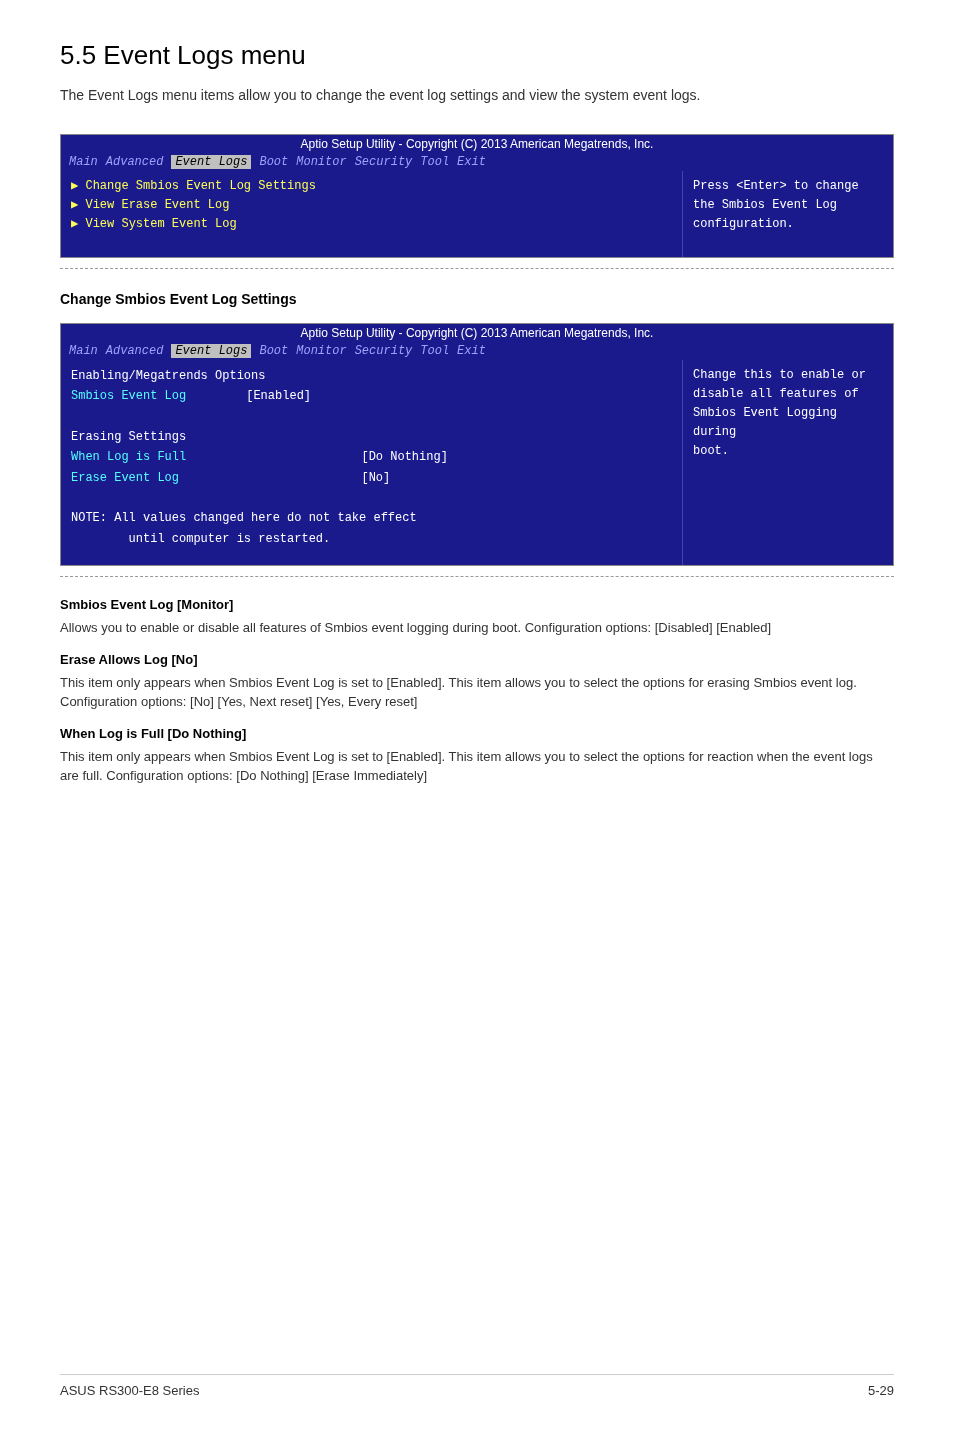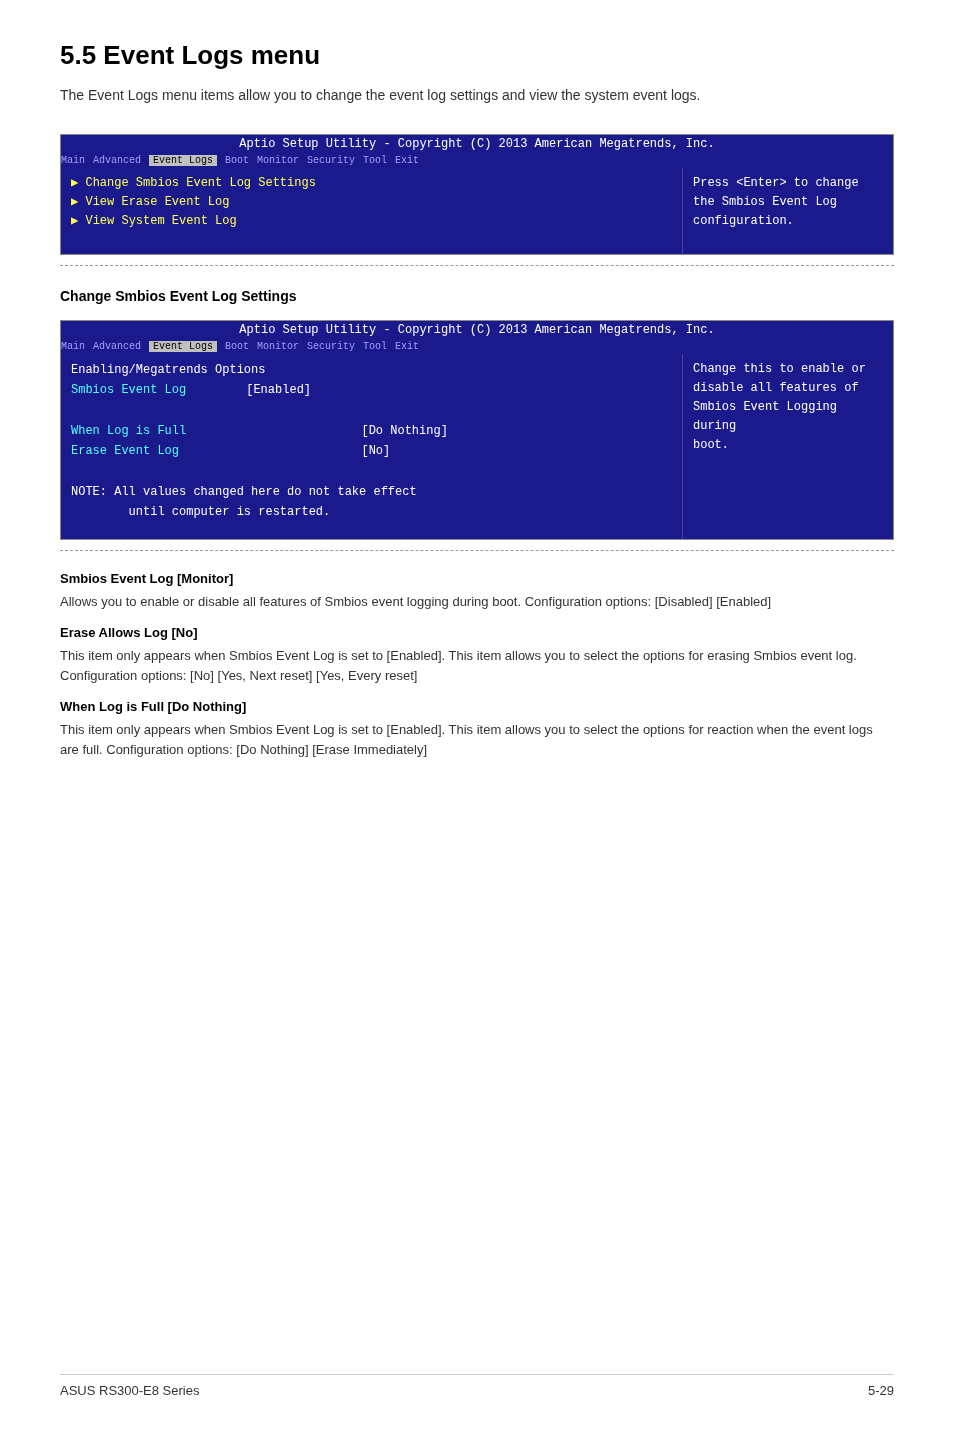--- a/index.html
+++ b/index.html
@@ -9,21 +9,21 @@
       background: #fff;
       color: #000;
       width: 954px;
       min-height: 1438px;
       padding: 40px 60px 60px 60px;
       position: relative;
     }
 
     .page-title {
       font-size: 26px;
-      font-weight: bold;
+      font-weight: normal;
       color: #000;
       margin-bottom: 14px;
     }
 
     .intro-text {
       font-size: 14px;
       line-height: 1.5;
       margin-bottom: 28px;
       color: #333;
     }
@@ -35,32 +35,33 @@
       margin-bottom: 6px;
       font-family: 'Courier New', monospace;
       font-size: 12px;
     }
 
     .bios-header {
       background: #1a1a8c;
       color: #fff;
       text-align: center;
       padding: 2px 4px;
-      font-family: Liberation Mono, monospace;
+      font-family: Liberation Sans, sans-serif;
       font-size: 12px;
     }
 
     .bios-nav {
       background: #1a1a8c;
       color: #a0a0ff;
-      padding: 2px 0;
-      font-family: 'Courier New', monospace;
-      font-size: 10px;
+      padding: 2px 8px;
+      font-family: 'Courier New', monospace;
+      font-size: 12px;
       display: flex;
       gap: 8px;
+      font-style: italic;
     }
 
     .bios-nav .active-tab {
       background: #c0c0c0;
       color: #000;
       padding: 0 4px;
     }
 
     .bios-body {
       display: flex;
@@ -229,20 +230,21 @@
     <span>Exit</span>
   </div>
   <div class="bios-box2-body">
     <div class="bios-box2-left">
       <div>Enabling/Megatrends Options</div>
       <div style="display:flex; gap: 60px;">
         <span class="highlight-cyan">Smbios Event Log</span>
         <span>[Enabled]</span>
       </div>
       <br>
+      <div>Erasing Settings</div>
       <div style="display:flex; gap: 60px;">
         <span class="highlight-cyan">When Log is Full</span>
         <span>&nbsp;&nbsp;&nbsp;&nbsp;&nbsp;&nbsp;&nbsp;&nbsp;&nbsp;&nbsp;&nbsp;&nbsp;&nbsp;&nbsp;&nbsp;&nbsp;[Do Nothing]</span>
       </div>
       <div style="display:flex; gap: 60px;">
         <span class="highlight-cyan">Erase Event Log</span>
         <span>&nbsp;&nbsp;&nbsp;&nbsp;&nbsp;&nbsp;&nbsp;&nbsp;&nbsp;&nbsp;&nbsp;&nbsp;&nbsp;&nbsp;&nbsp;&nbsp;&nbsp;[No]</span>
       </div>
       <br>
       <div>NOTE: All values changed here do not take effect<br>&nbsp;&nbsp;&nbsp;&nbsp;&nbsp;&nbsp;&nbsp;&nbsp;until computer is restarted.</div>

